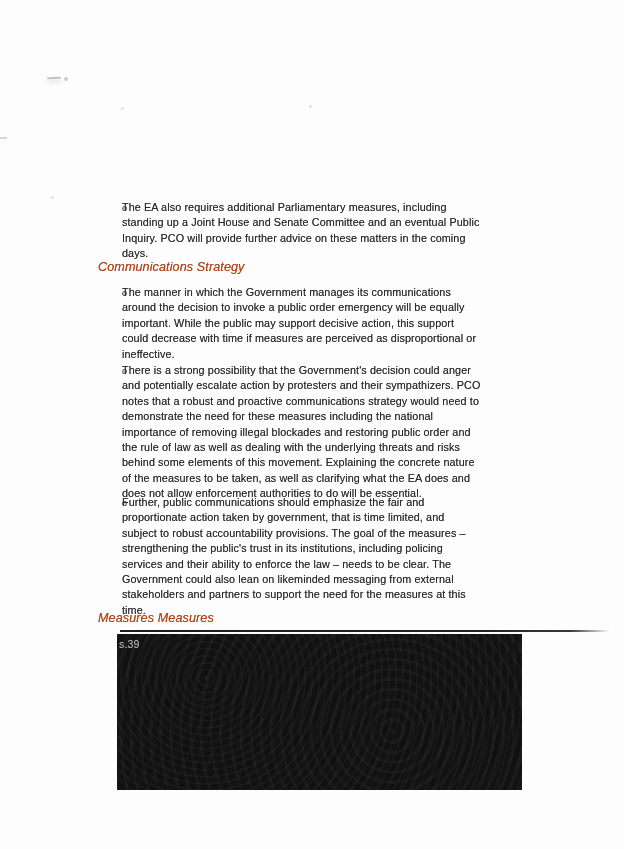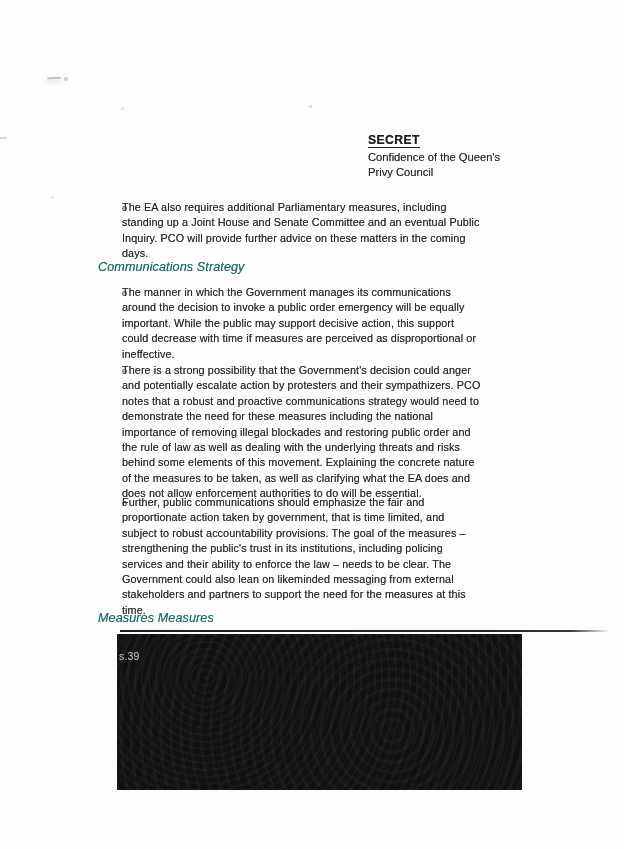--- a/index.html
+++ b/index.html
@@ -69,21 +69,21 @@
     width: 420px;
     white-space: pre-line;
   }
 
   
   .section-heading {
     position: absolute;
     left: 98px;
     font-size: 12.6px;
     font-style: italic;
-    color: #0f766e;
+    color: #c2410c;
     letter-spacing: 0.1px;
     text-shadow: 0 0 0.5px rgba(20,20,20,0.55);
   }
 
   
   .redaction-topline {
     position: absolute;
     left: 120px;
     top: 630px;
     width: 490px;
@@ -98,21 +98,21 @@
     height: 156px;
     background-color: #111111;
     background-image:
       repeating-radial-gradient(circle at 22% 28%, rgba(75,75,75,0.13) 0 2px, rgba(0,0,0,0) 2px 7px),
       repeating-radial-gradient(circle at 68% 62%, rgba(85,85,85,0.10) 0 3px, rgba(0,0,0,0) 3px 10px),
       repeating-linear-gradient(113deg, rgba(55,55,55,0.08) 0 4px, rgba(0,0,0,0) 4px 11px);
   }
   .redaction-label {
     position: absolute;
     left: 2px;
-    top: 16px;
+    top: 4px;
     font-size: 10.5px;
     color: #c9c9c9;
     letter-spacing: 0.2px;
   }
 
   
   .smudge-dash {
     position: absolute;
     left: 47px;
     top: 77px;
@@ -142,25 +142,20 @@
 
 <div class="page">
 
   <div class="smudge-dash"></div>
   <div class="smudge-dot"></div>
   <div class="speck-1"></div>
   <div class="speck-2"></div>
   <div class="speck-3"></div>
   <div class="speck-4"></div>
 
-  <div class="secret-block">
-    <div class="secret-word">SECRET</div>
-    <div class="secret-note">Confidence of the Queen's
-Privy Council</div>
-  </div>
 
   <div class="bullet" style="top:200px;">
     <span class="marker">o</span>
     <div class="ptext doc-text">The EA also requires additional Parliamentary measures, including
 standing up a Joint House and Senate Committee and an eventual Public
 Inquiry. PCO will provide further advice on these matters in the coming
 days.</div>
   </div>
 
   <div class="section-heading" style="top:260px;">Communications Strategy</div>

